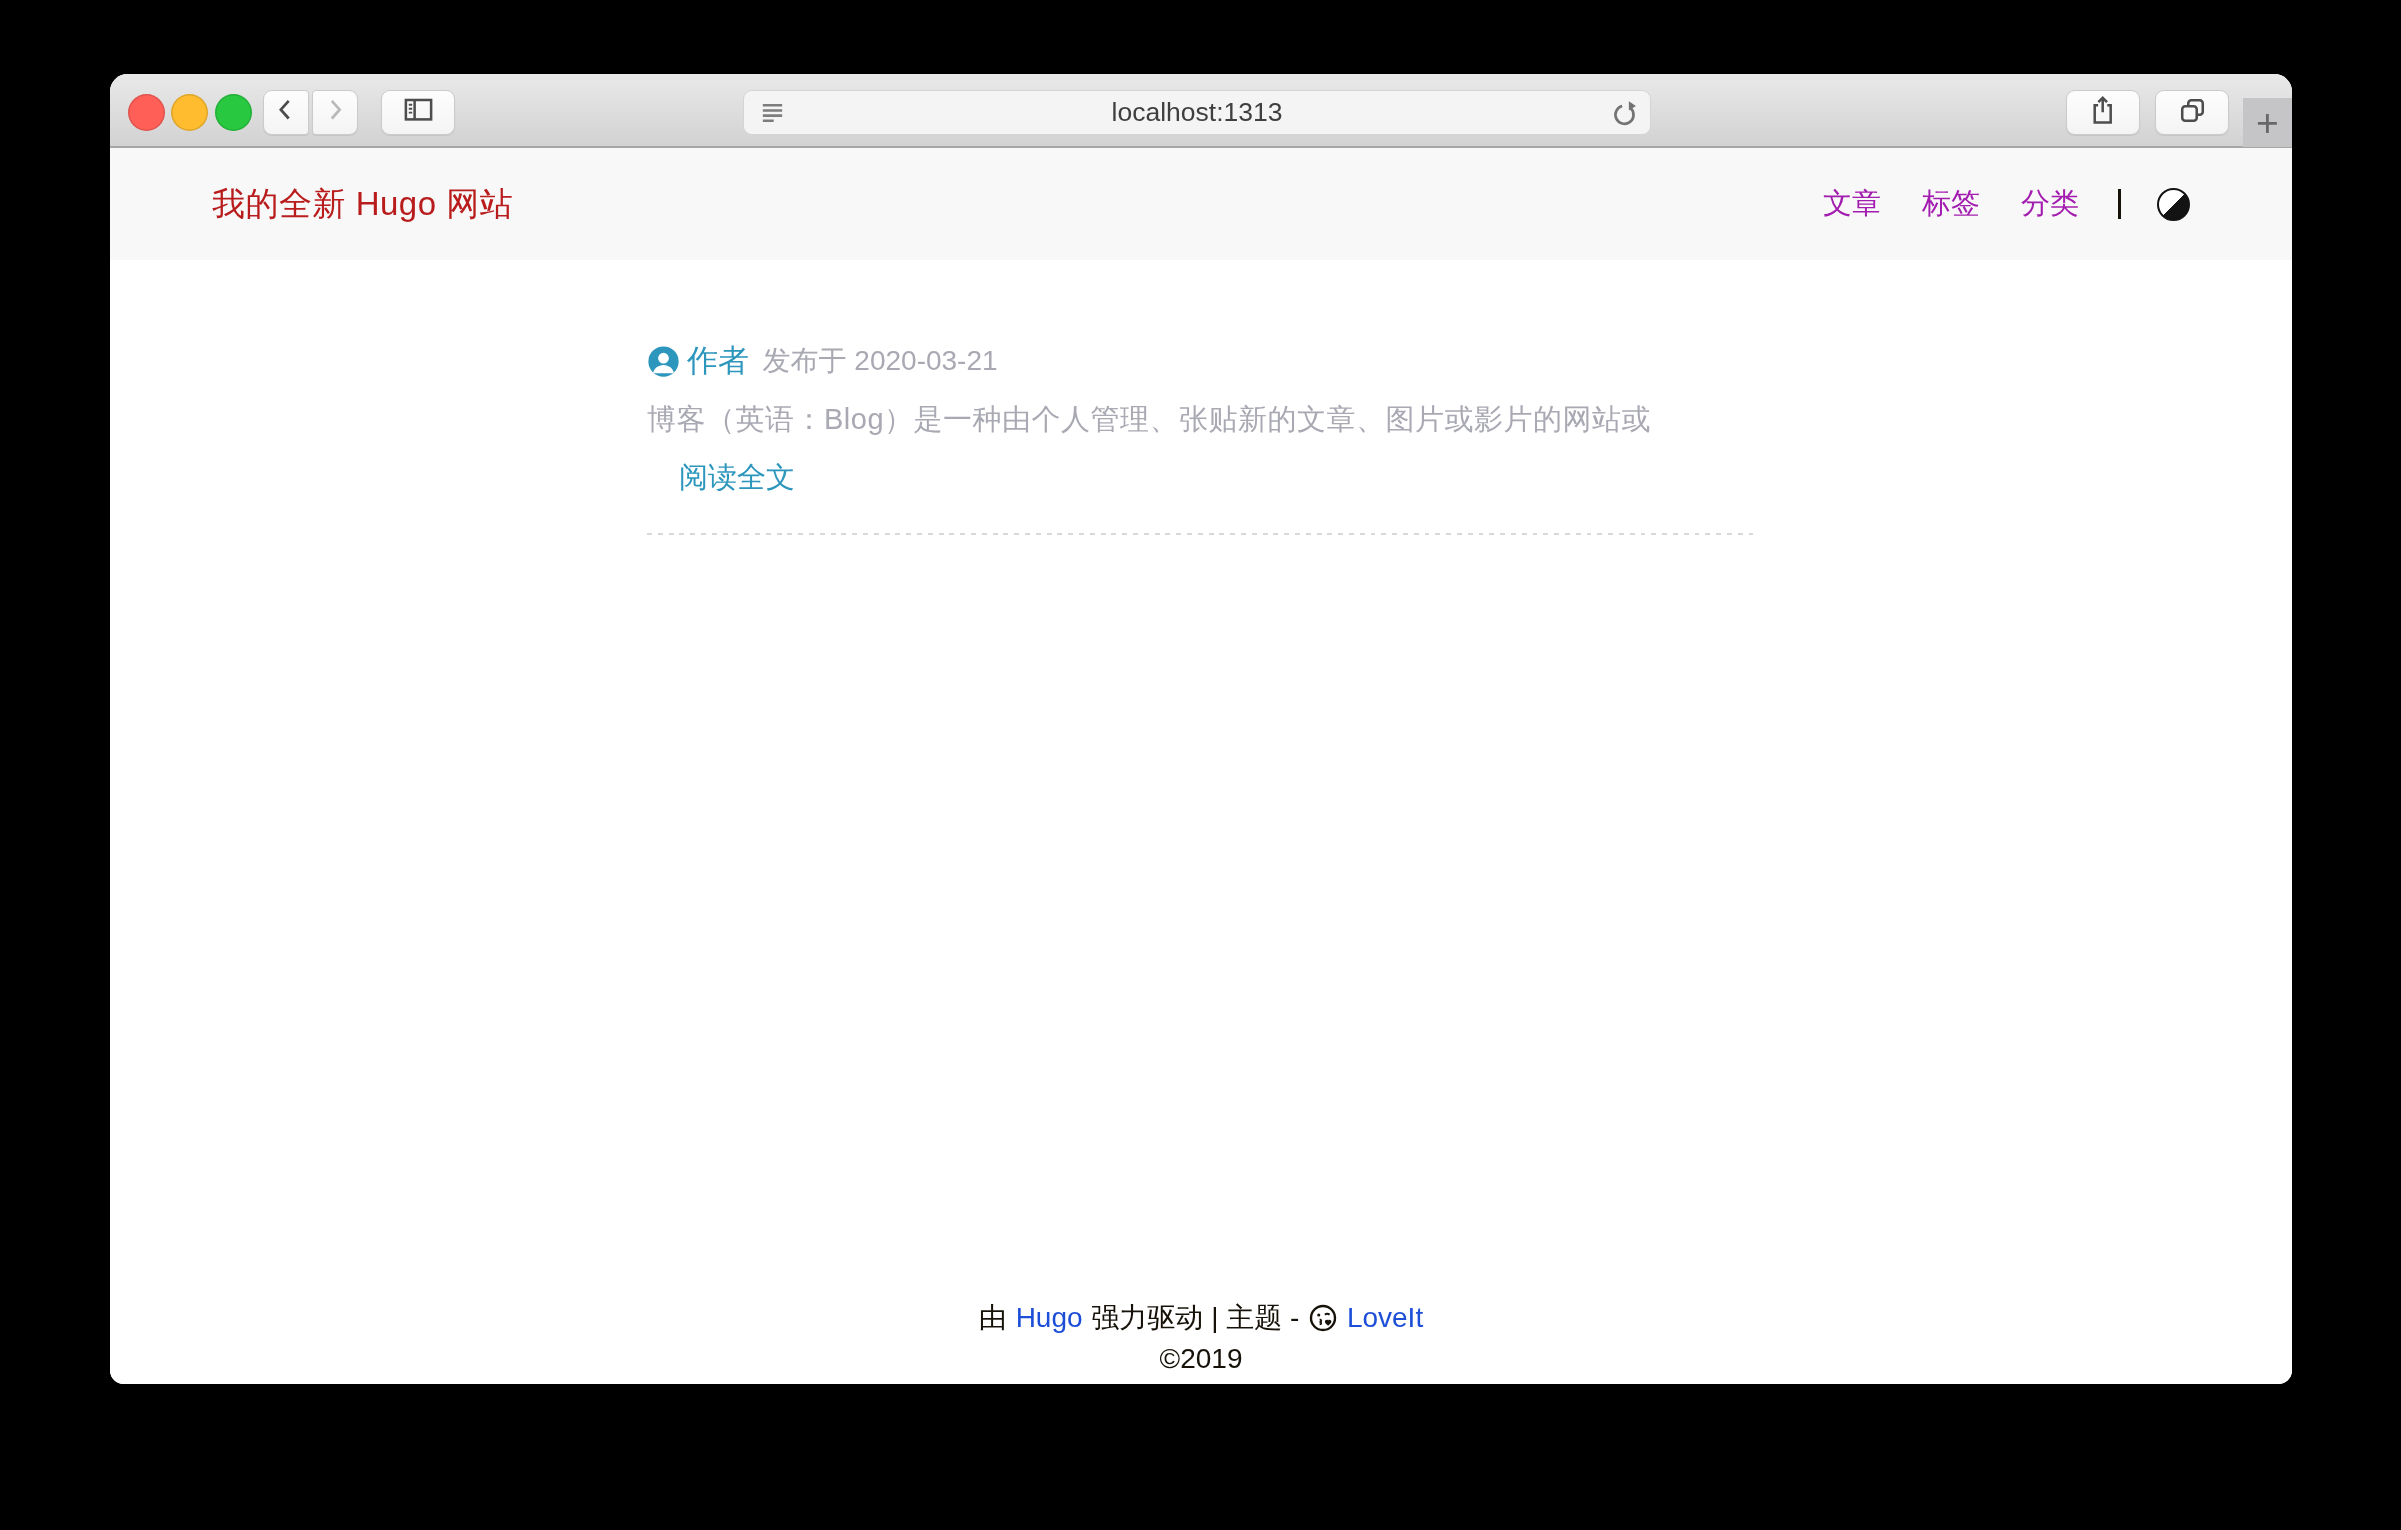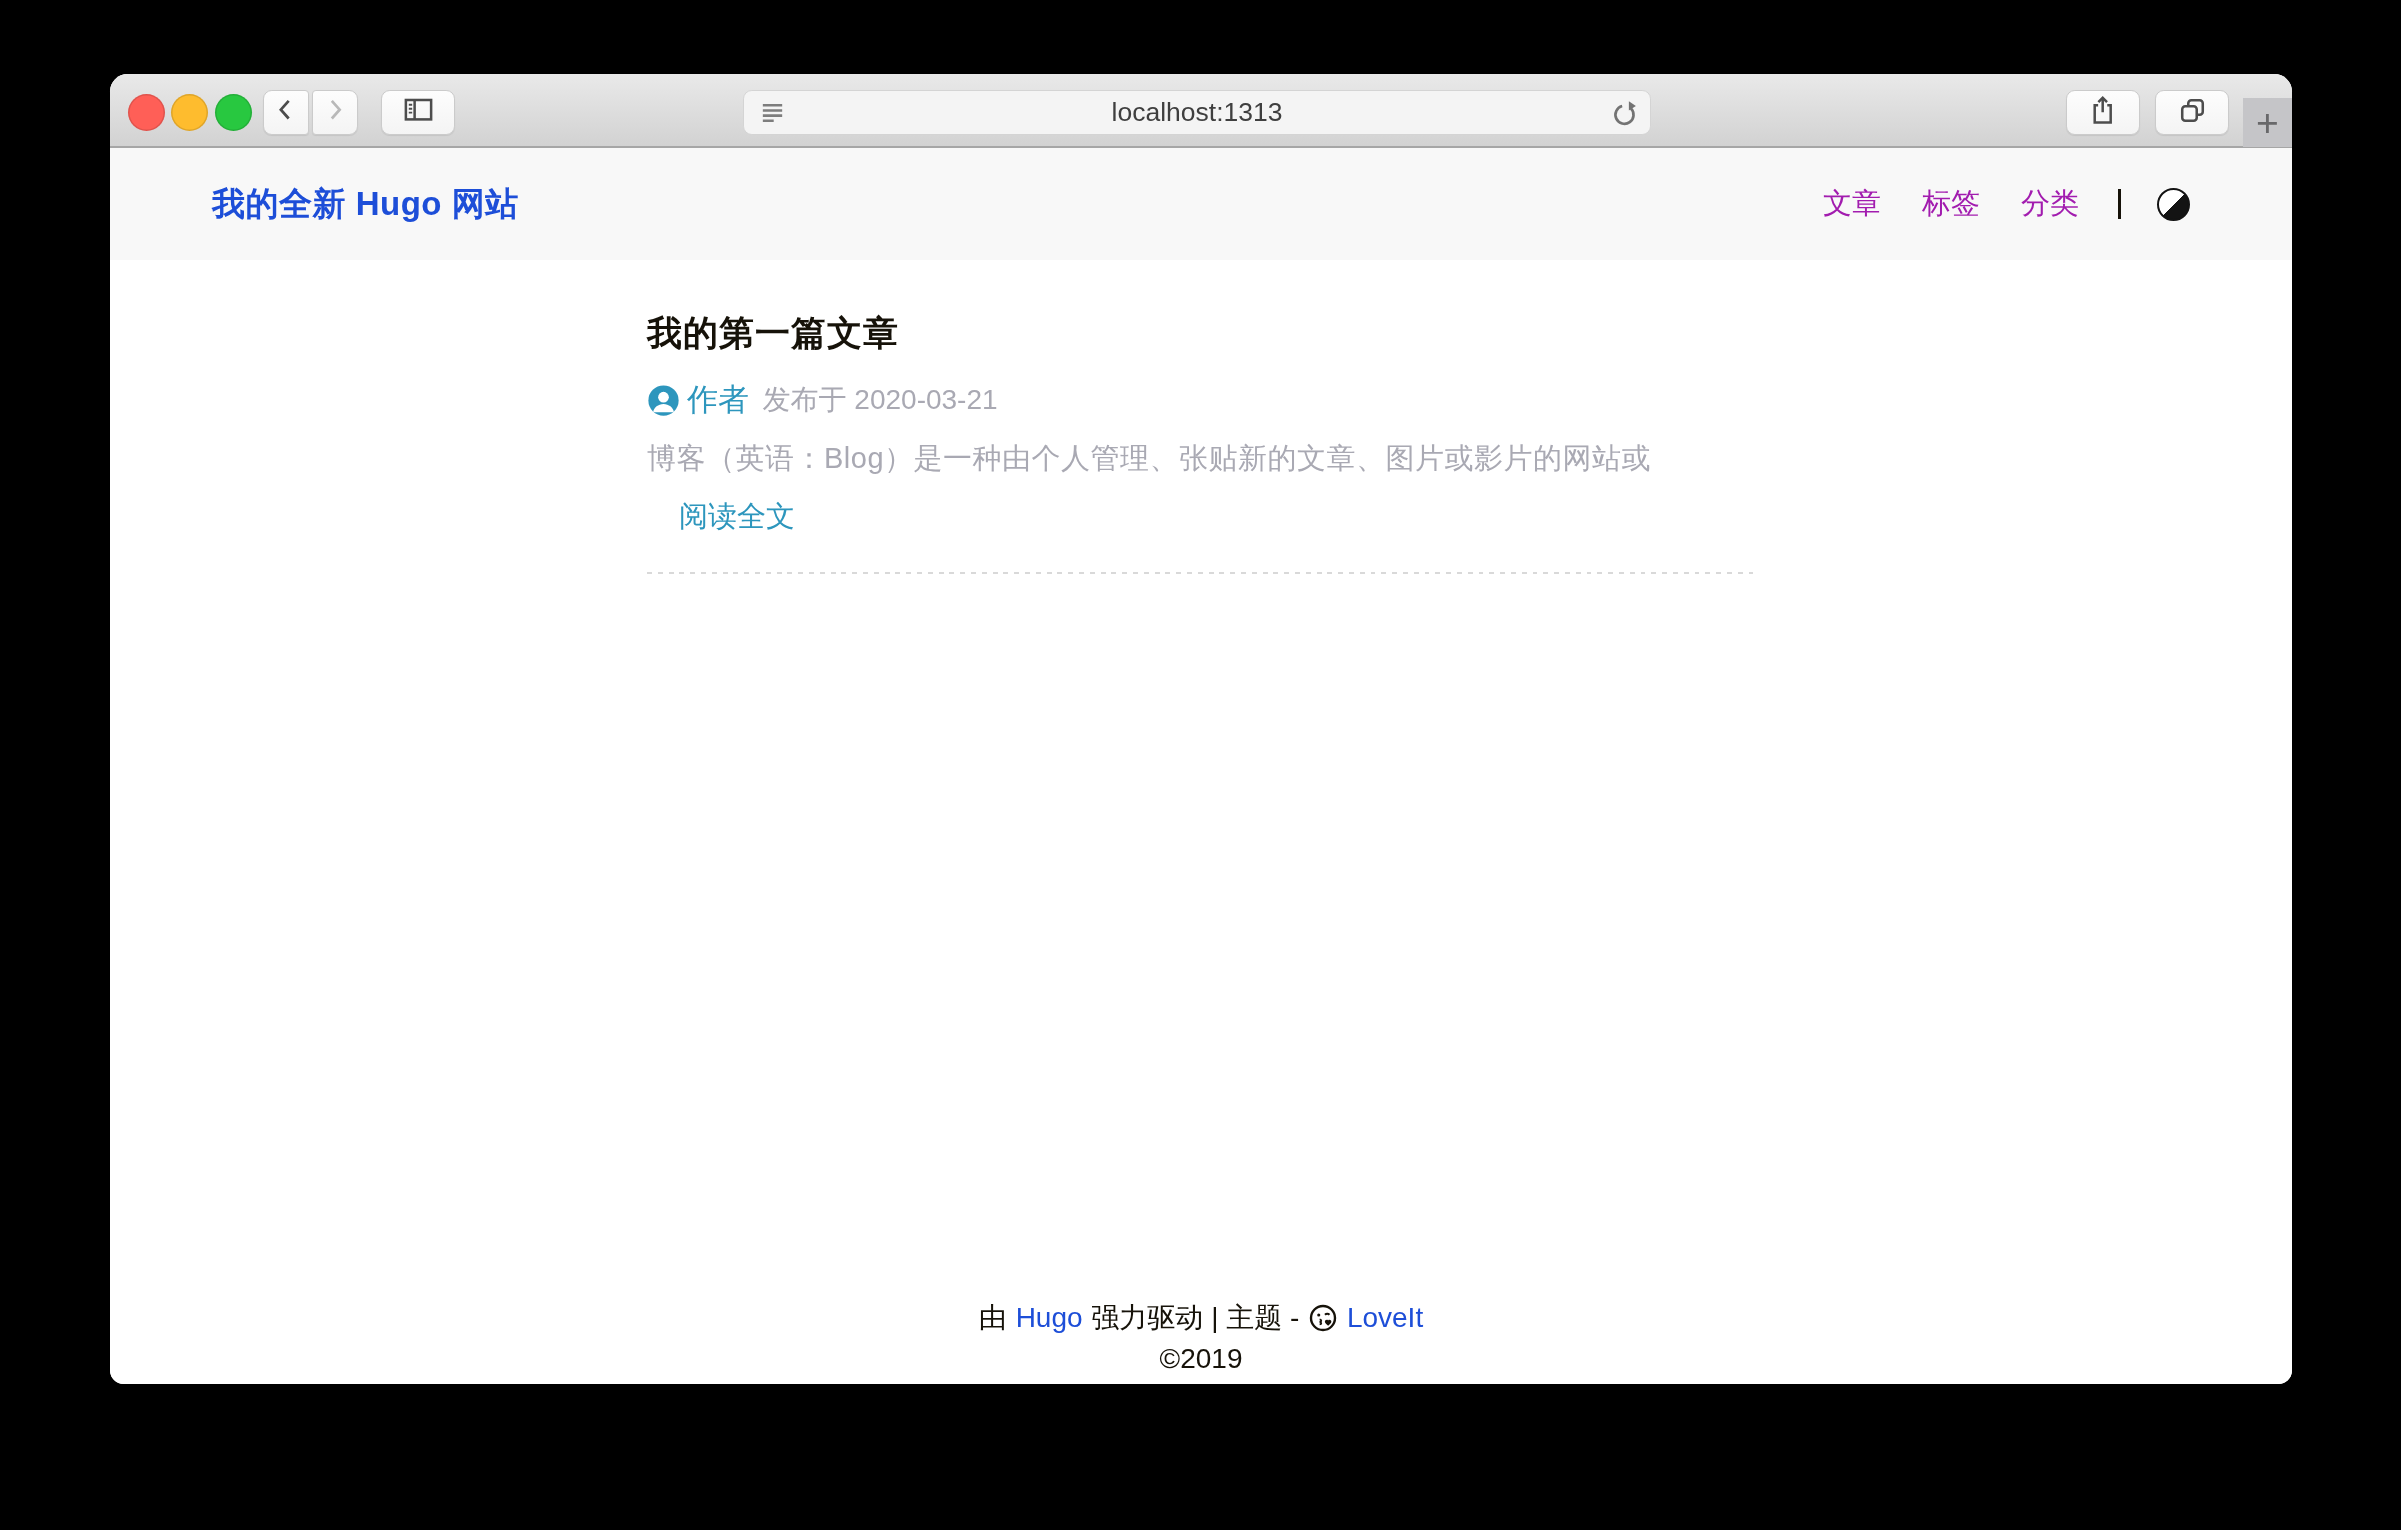--- a/index.html
+++ b/index.html
@@ -32,21 +32,21 @@
   .reload-ic { position:absolute; right:9.8px; top:6.9px; }
   .newtab { position:absolute; right:0; top:23.5px; width:49px; height:49px; background:#c5c5c8;
             color:#68686a; font-size:39px; font-weight:300; display:flex; align-items:center;
             justify-content:center; line-height:1; }
 
   
   .page { position:relative; height:1236px; background:#fff; overflow:hidden; }
 
   .site-header { height:112px; background:#f8f8f8; display:flex; align-items:center;
                  justify-content:space-between; padding:0 102px; }
-  .site-title { font-size:33px; font-weight:700; color:#1d4ed8; letter-spacing:0.5px; }
+  .site-title { font-size:33px; font-weight:400; color:#b91c1c; letter-spacing:0.5px; }
   .nav { display:flex; align-items:center; }
   .nav-item { font-size:29px; color:#a21caf; margin-left:41px; cursor:pointer; }
   .nav-item:first-child { margin-left:0; }
   .nav-divider { width:2.9px; height:30px; background:#161209; margin:0 36px 0 39px; }
   .theme-toggle { width:33px; height:33px; border-radius:50%; border:2.9px solid #131313;
                   background:linear-gradient(135deg,#ffffff 50%,#131313 50%); cursor:pointer; }
 
   .article { width:1108px; margin:0 auto; padding-top:53px; }
   .post-title { font-size:35px; font-weight:700; line-height:39px; color:#161209; letter-spacing:1px; }
   .post-meta { margin-top:27.4px; display:flex; align-items:center; }
@@ -153,21 +153,20 @@
           <span class="nav-item">文章</span>
           <span class="nav-item">标签</span>
           <span class="nav-item">分类</span>
           <span class="nav-divider"></span>
           <span class="theme-toggle"></span>
         </nav>
       </header>
 
       <main>
         <article class="article">
-          <h1 class="post-title">我的第一篇文章</h1>
 
           <div class="post-meta">
             <span style="display:flex">
               <svg width="33" height="33" viewBox="0 0 24 24">
                 <defs>
                     <clipPath id="avclip">
                       <circle cx="12" cy="12" r="11"></circle>
                     </clipPath>
                   </defs>
                 <circle cx="12" cy="12" r="11" fill="#2d96bd"></circle>

